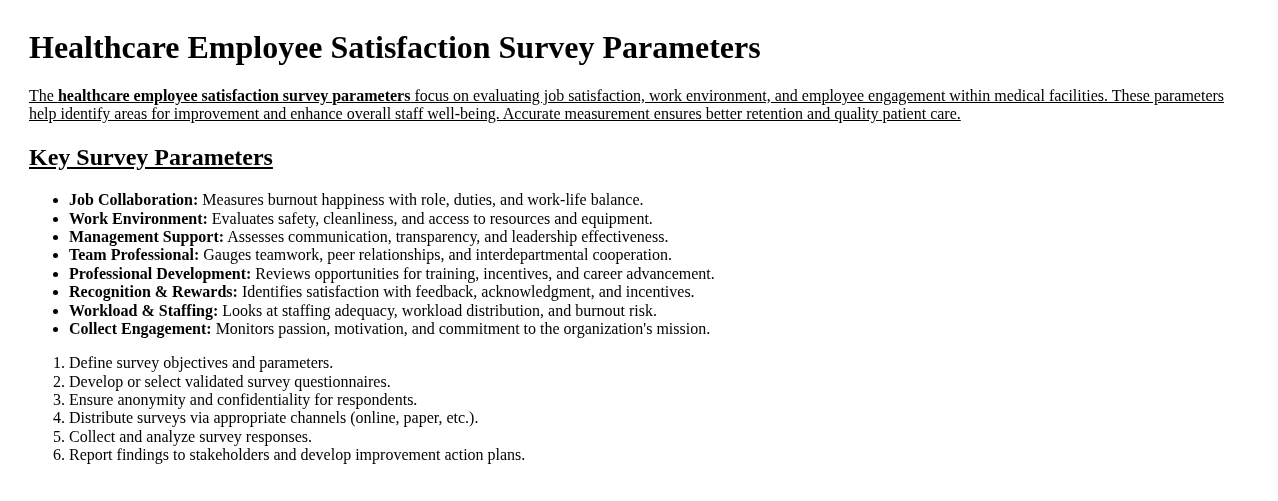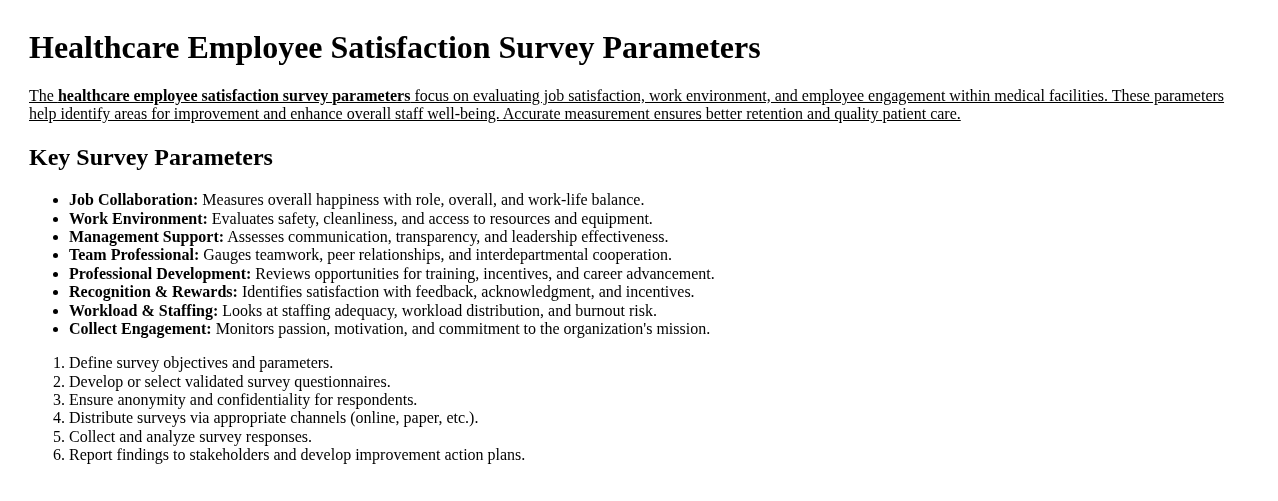--- a/index.html
+++ b/index.html
@@ -20,20 +20,21 @@
   }
   h1.doc-title {
     font-size: 32px;
     font-weight: bold;
     margin: 21px 0;
   }
   h2.section-heading {
     font-size: 24px;
     font-weight: bold;
     margin: 20px 0;
+    text-decoration: underline;
   }
   p.intro {
     margin: 16px 0;
     text-decoration: underline;
   }
   ul.param-list, ol.steps-list {
     margin: 16px 0;
     padding-left: 40px;
   }
   ul.param-list li, ol.steps-list li {
@@ -46,21 +47,21 @@
 
 <div class="page">
 
   <h1 class="doc-title">Healthcare Employee Satisfaction Survey Parameters</h1>
 
   <p class="intro"><span>The </span><span class="bold">healthcare employee satisfaction survey parameters</span><span> focus on evaluating job satisfaction, work environment, and employee engagement within medical facilities. These parameters help identify areas for improvement and enhance overall staff well-being. Accurate measurement ensures better retention and quality patient care.</span></p>
 
   <h2 class="section-heading">Key Survey Parameters</h2>
 
   <ul class="param-list">
-    <li><span class="bold">Job Collaboration:</span><span> Measures overall happiness with role, overall, and work-life balance.</span></li>
+    <li><span class="bold">Job Collaboration:</span><span> Measures burnout happiness with role, duties, and work-life balance.</span></li>
     <li><span class="bold">Work Environment:</span><span> Evaluates safety, cleanliness, and access to resources and equipment.</span></li>
     <li><span class="bold">Management Support:</span><span> Assesses communication, transparency, and leadership effectiveness.</span></li>
     <li><span class="bold">Team Professional:</span><span> Gauges teamwork, peer relationships, and interdepartmental cooperation.</span></li>
     <li><span class="bold">Professional Development:</span><span> Reviews opportunities for training, incentives, and career advancement.</span></li>
     <li><span class="bold">Recognition &amp; Rewards:</span><span> Identifies satisfaction with feedback, acknowledgment, and incentives.</span></li>
     <li><span class="bold">Workload &amp; Staffing:</span><span> Looks at staffing adequacy, workload distribution, and burnout risk.</span></li>
     <li><span class="bold">Collect Engagement:</span><span> Monitors passion, motivation, and commitment to the organization's mission.</span></li>
   </ul>
 
 

